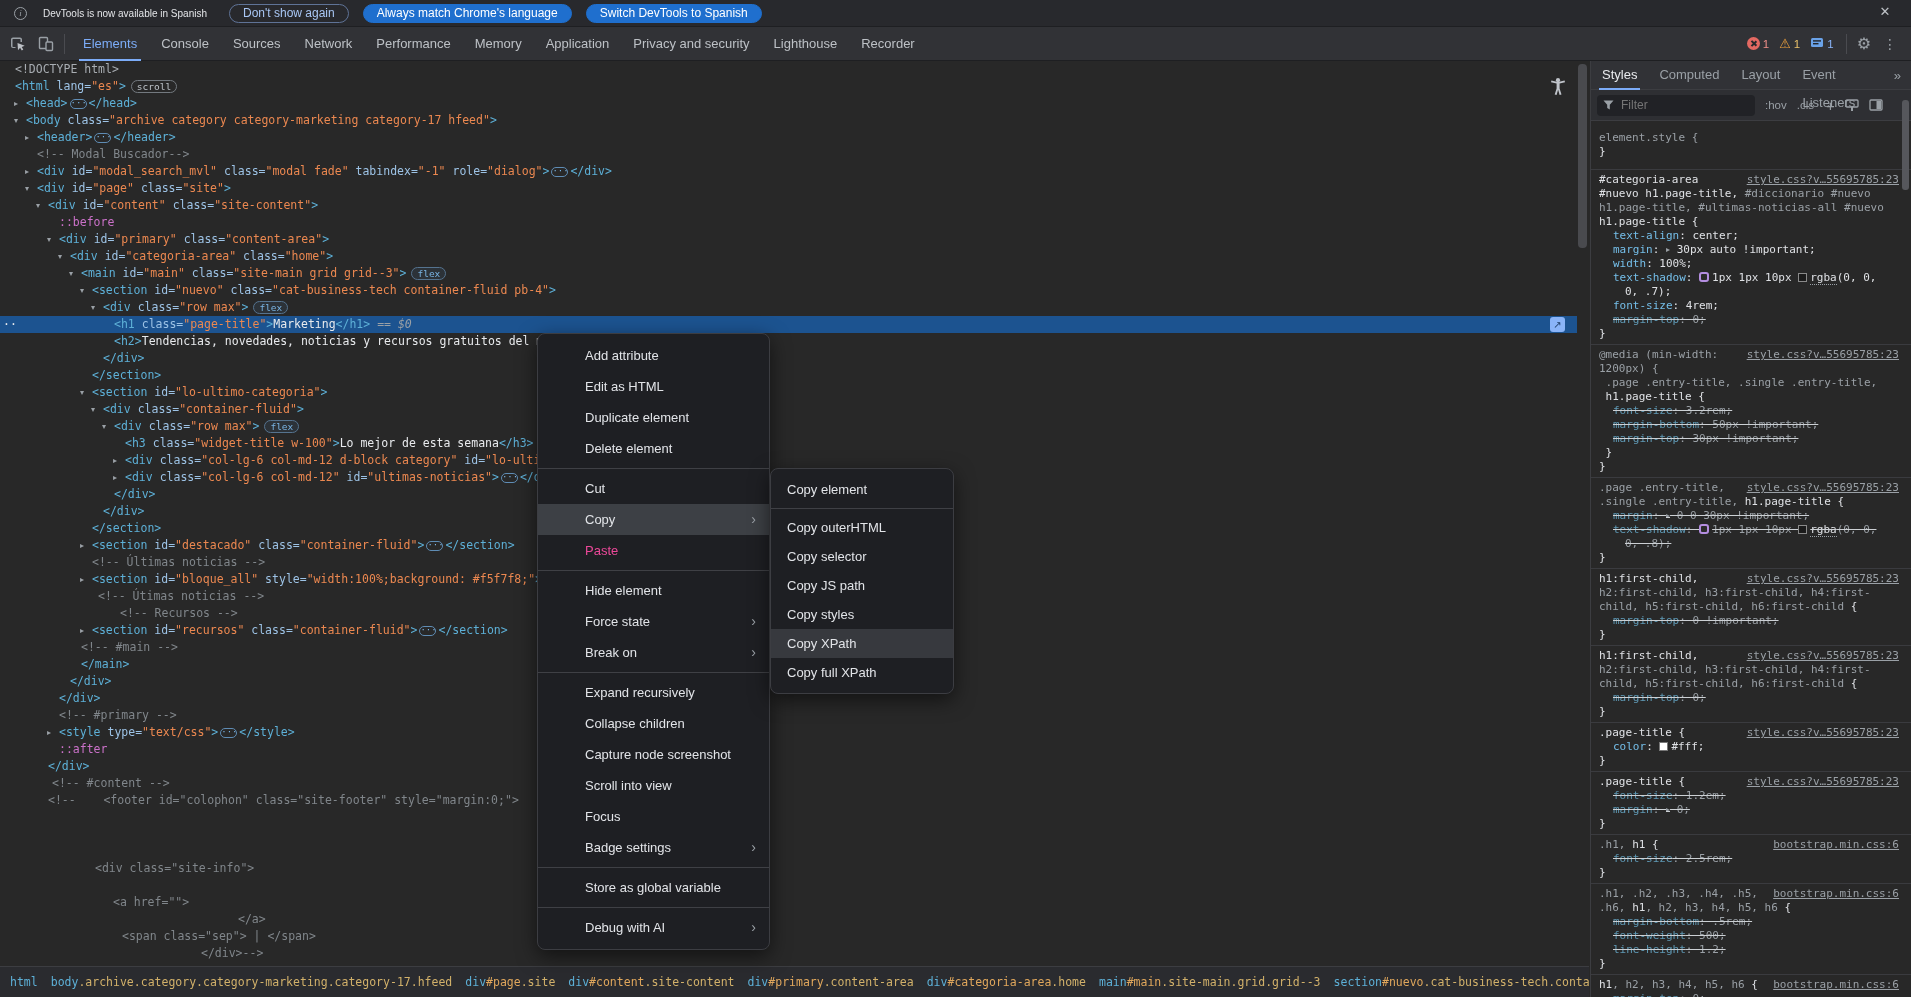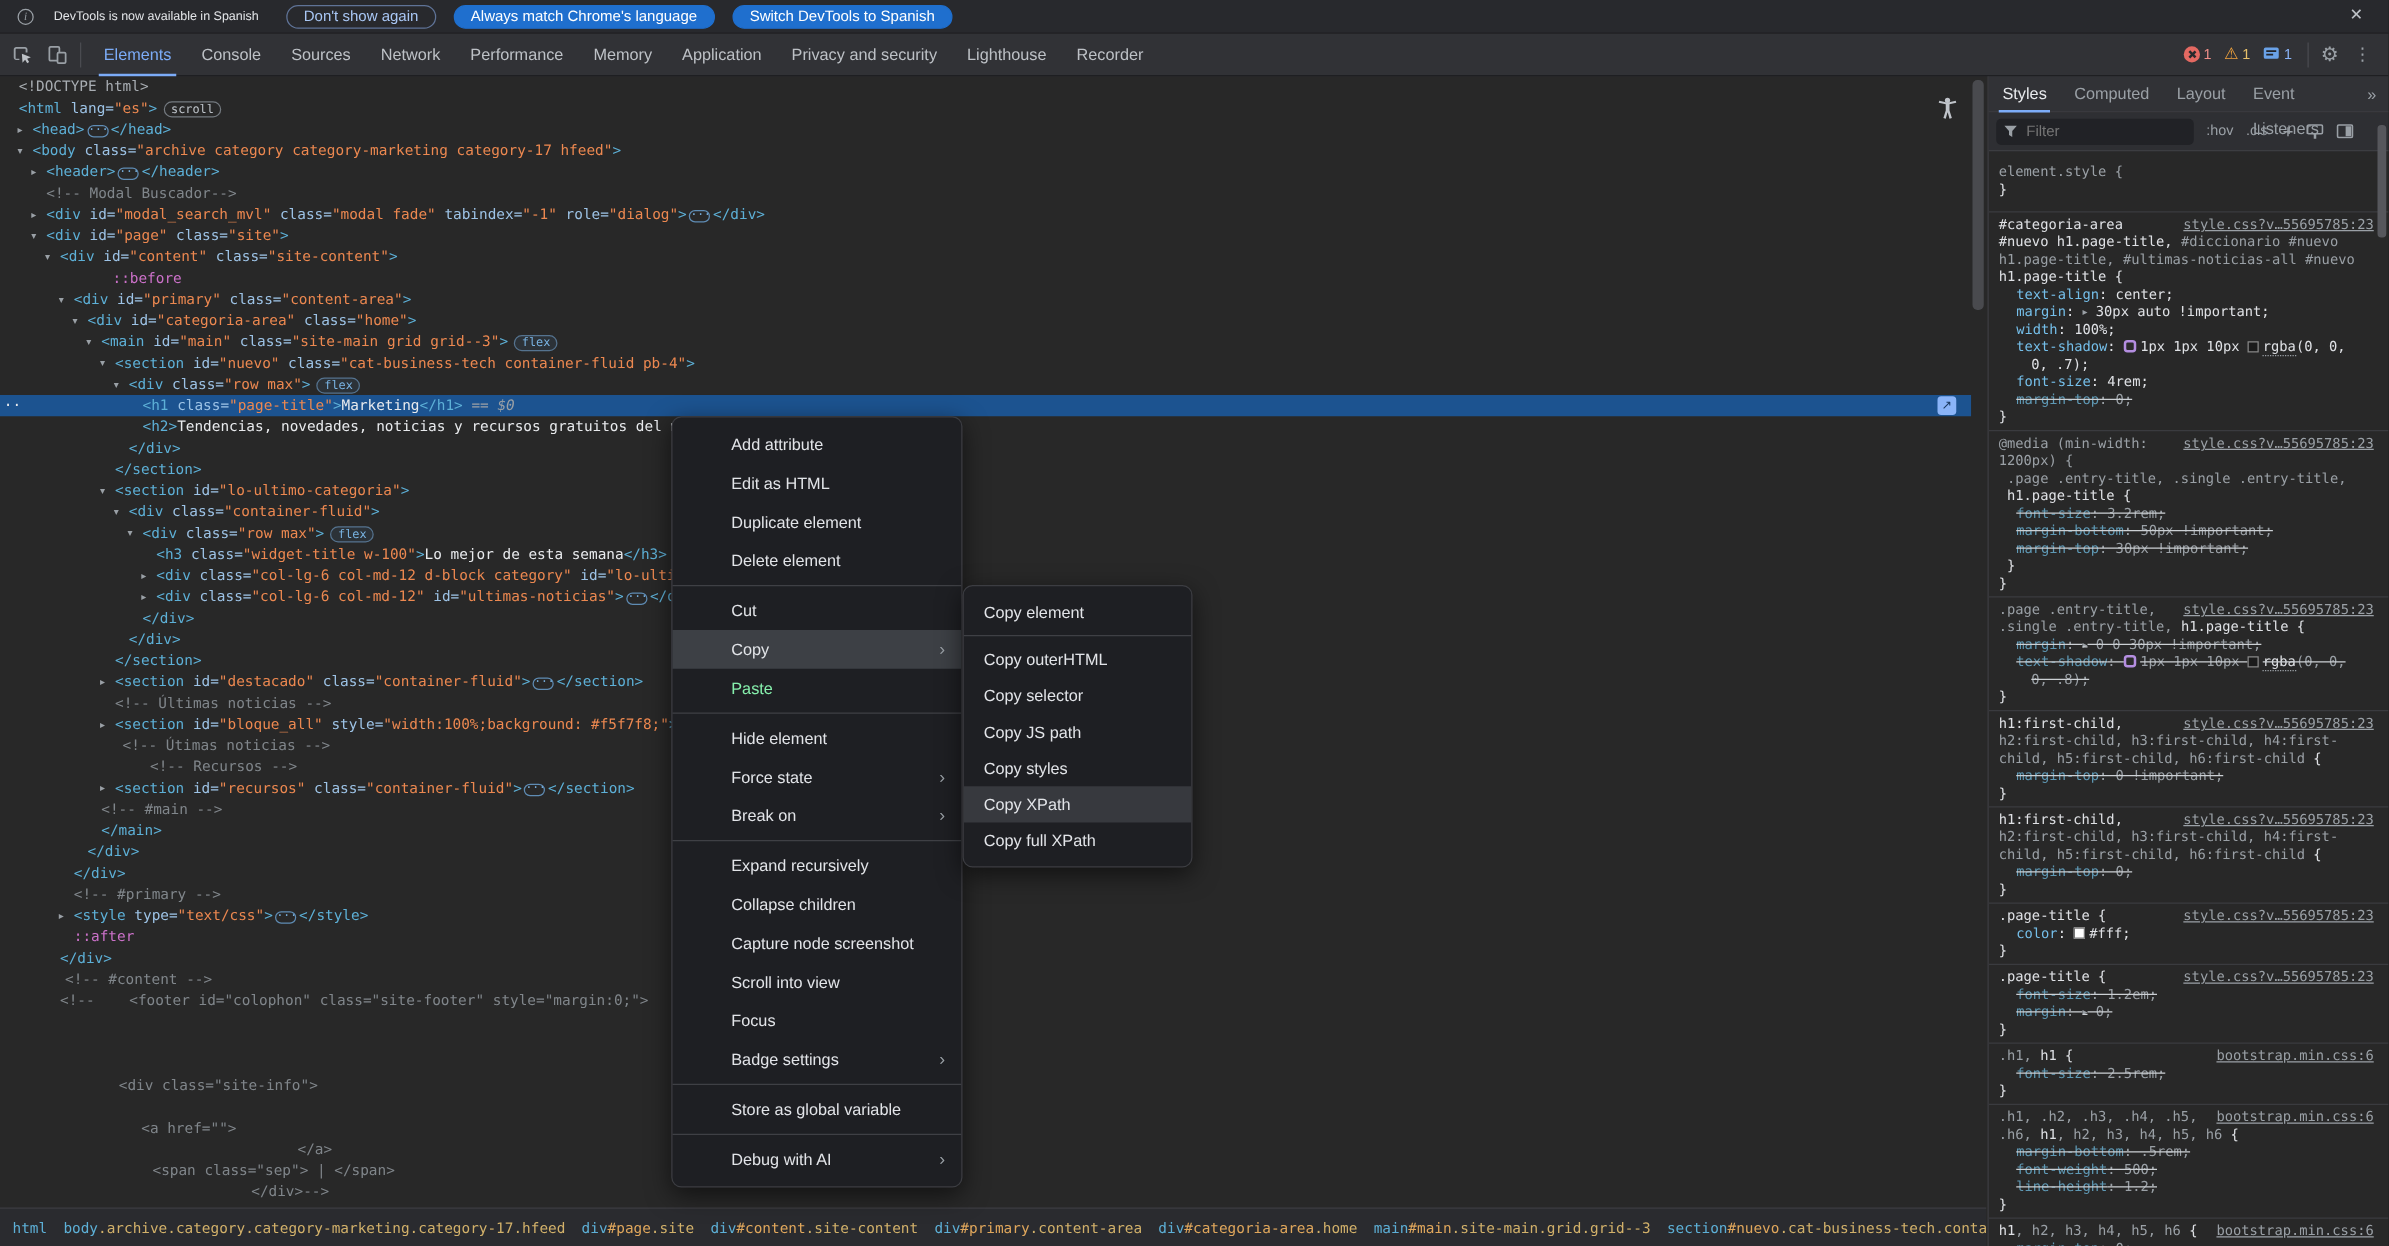--- a/index.html
+++ b/index.html
@@ -64,21 +64,21 @@
     background:#494a4e; border-radius:4px; }
   
   .menu { position:absolute; background:#1e1f23; border:1px solid #3c3d42; border-radius:8px;
     box-shadow:0 6px 20px rgba(0,0,0,.55); padding:6px 0; z-index:20; font-size:13px; color:#e2e4e8; }
   #ctx-menu { left:537px; top:333px; width:233px; }
   #copy-menu { left:770px; top:468px; width:184px; }
   .mi { position:relative; height:31px; line-height:31px; padding-left:47px; white-space:nowrap; }
   #copy-menu .mi { height:29px; line-height:29px; padding-left:16px; }
   .mi.hl { background:#3d4045; }
   .mi.hl2 { background:#37393e; }
-  .mi.dis { color:#86efac; }
+  .mi.dis { color:#ec4899; }
   .mi .sub { position:absolute; right:13px; color:#9aa0a6; font-size:14px; }
   .msep { height:1px; background:#3f4045; margin:4px 0; }
   
   #crumbbar { position:absolute; left:0; top:966px; width:1589px; height:31px; background:#2a2b2f;
     border-top:1px solid #3c3d41; display:flex; align-items:center; overflow:hidden;
     font-family:"DejaVu Sans Mono",monospace; font-size:11.5px; white-space:pre; }
   .crumb { margin-left:13px; }
   .crumb:first-child { margin-left:10px; }
   .bt { color:#5db0d7; } .bi { color:#e0a75c; } .bc { color:#d2b16a; }
   
@@ -178,21 +178,21 @@
   <div id="dom-tree">
       <div class="trow"><span class="tline" style="padding-left: 15px;"><span class="dt">&lt;!DOCTYPE html&gt;</span></span></div>
       <div class="trow"><span class="tline" style="padding-left: 15px;"><span class="tg">&lt;html</span><span class="at"> lang=</span><span class="vl">"es"</span><span class="tg">&gt;</span><span class="badge bscroll">scroll</span></span></div>
       <div class="trow"><span class="arrowg" style="left: 14px;">▸</span><span class="tline" style="padding-left: 26px;"><span class="tg">&lt;head&gt;</span><span class="ell">···</span><span class="tg">&lt;/head&gt;</span></span></div>
       <div class="trow"><span class="arrowg" style="left: 14px;">▾</span><span class="tline" style="padding-left: 26px;"><span class="tg">&lt;body</span><span class="at"> class=</span><span class="vl">"archive category category-marketing category-17 hfeed"</span><span class="tg">&gt;</span></span></div>
       <div class="trow"><span class="arrowg" style="left: 25px;">▸</span><span class="tline" style="padding-left: 37px;"><span class="tg">&lt;header&gt;</span><span class="ell">···</span><span class="tg">&lt;/header&gt;</span></span></div>
       <div class="trow"><span class="tline" style="padding-left: 37px;"><span class="cm">&lt;!-- Modal Buscador--&gt;</span></span></div>
       <div class="trow"><span class="arrowg" style="left: 25px;">▸</span><span class="tline" style="padding-left: 37px;"><span class="tg">&lt;div</span><span class="at"> id=</span><span class="vl">"modal_search_mvl"</span><span class="at"> class=</span><span class="vl">"modal fade"</span><span class="at"> tabindex=</span><span class="vl">"-1"</span><span class="at"> role=</span><span class="vl">"dialog"</span><span class="tg">&gt;</span><span class="ell">···</span><span class="tg">&lt;/div&gt;</span></span></div>
       <div class="trow"><span class="arrowg" style="left: 25px;">▾</span><span class="tline" style="padding-left: 37px;"><span class="tg">&lt;div</span><span class="at"> id=</span><span class="vl">"page"</span><span class="at"> class=</span><span class="vl">"site"</span><span class="tg">&gt;</span></span></div>
       <div class="trow"><span class="arrowg" style="left: 36px;">▾</span><span class="tline" style="padding-left: 48px;"><span class="tg">&lt;div</span><span class="at"> id=</span><span class="vl">"content"</span><span class="at"> class=</span><span class="vl">"site-content"</span><span class="tg">&gt;</span></span></div>
-      <div class="trow"><span class="tline" style="padding-left: 90px;"><span class="ps">::before</span></span></div>
+      <div class="trow"><span class="tline" style="padding-left: 59px;"><span class="ps">::before</span></span></div>
       <div class="trow"><span class="arrowg" style="left: 47px;">▾</span><span class="tline" style="padding-left: 59px;"><span class="tg">&lt;div</span><span class="at"> id=</span><span class="vl">"primary"</span><span class="at"> class=</span><span class="vl">"content-area"</span><span class="tg">&gt;</span></span></div>
       <div class="trow"><span class="arrowg" style="left: 58px;">▾</span><span class="tline" style="padding-left: 70px;"><span class="tg">&lt;div</span><span class="at"> id=</span><span class="vl">"categoria-area"</span><span class="at"> class=</span><span class="vl">"home"</span><span class="tg">&gt;</span></span></div>
       <div class="trow"><span class="arrowg" style="left: 69px;">▾</span><span class="tline" style="padding-left: 81px;"><span class="tg">&lt;main</span><span class="at"> id=</span><span class="vl">"main"</span><span class="at"> class=</span><span class="vl">"site-main grid grid--3"</span><span class="tg">&gt;</span><span class="badge bflex">flex</span></span></div>
       <div class="trow"><span class="arrowg" style="left: 80px;">▾</span><span class="tline" style="padding-left: 92px;"><span class="tg">&lt;section</span><span class="at"> id=</span><span class="vl">"nuevo"</span><span class="at"> class=</span><span class="vl">"cat-business-tech container-fluid pb-4"</span><span class="tg">&gt;</span></span></div>
       <div class="trow"><span class="arrowg" style="left: 91px;">▾</span><span class="tline" style="padding-left: 103px;"><span class="tg">&lt;div</span><span class="at"> class=</span><span class="vl">"row max"</span><span class="tg">&gt;</span><span class="badge bflex">flex</span></span></div>
       <div class="trow sel"><span class="tline" style="padding-left: 114px;"><span class="tg">&lt;h1</span><span class="at"> class=</span><span class="vl">"page-title"</span><span class="tg">&gt;</span><span class="tx">Marketing</span><span class="tg">&lt;/h1&gt;</span><span class="eq"> == $0</span></span><span class="sel-dots">..</span><span class="adorner">↗</span></div>
       <div class="trow"><span class="tline" style="padding-left: 114px;"><span class="tg">&lt;h2&gt;</span><span class="tx">Tendencias, novedades, noticias y recursos gratuitos del mun</span></span></div>
       <div class="trow"><span class="tline" style="padding-left: 103px;"><span class="tg">&lt;/div&gt;</span></span></div>
       <div class="trow"><span class="tline" style="padding-left: 92px;"><span class="tg">&lt;/section&gt;</span></span></div>
       <div class="trow"><span class="arrowg" style="left: 80px;">▾</span><span class="tline" style="padding-left: 92px;"><span class="tg">&lt;section</span><span class="at"> id=</span><span class="vl">"lo-ultimo-categoria"</span><span class="tg">&gt;</span></span></div>

